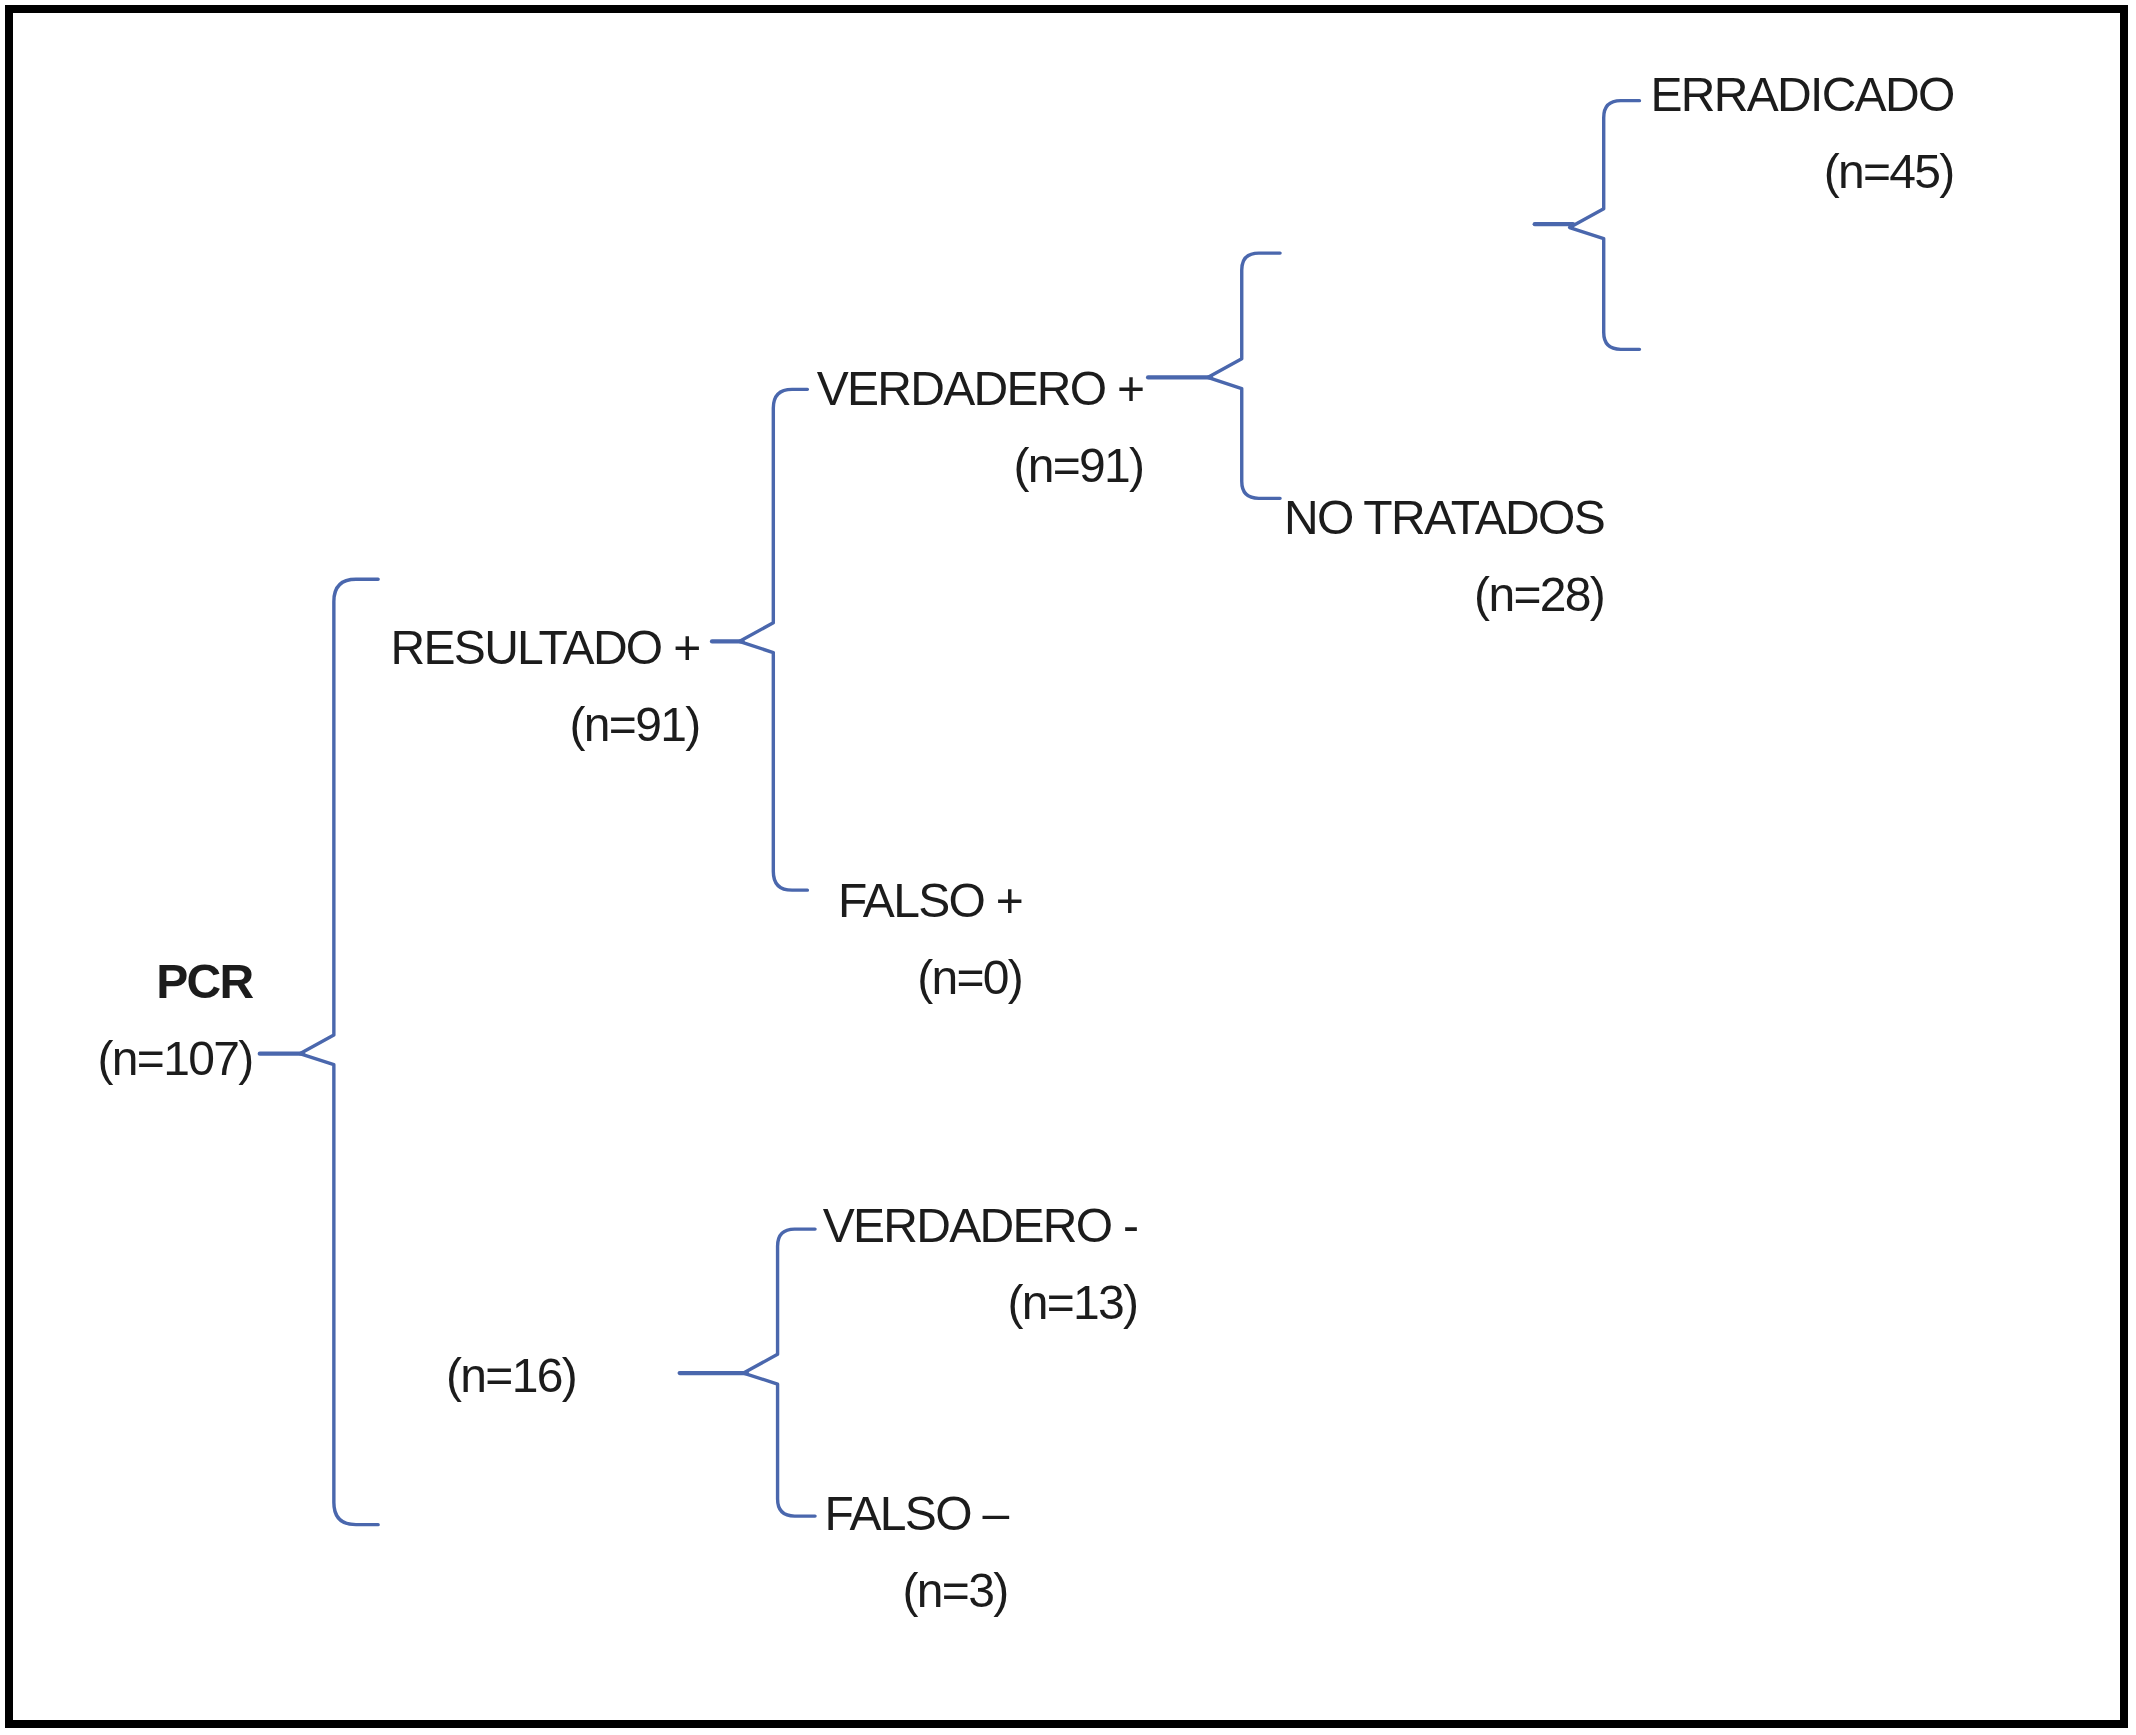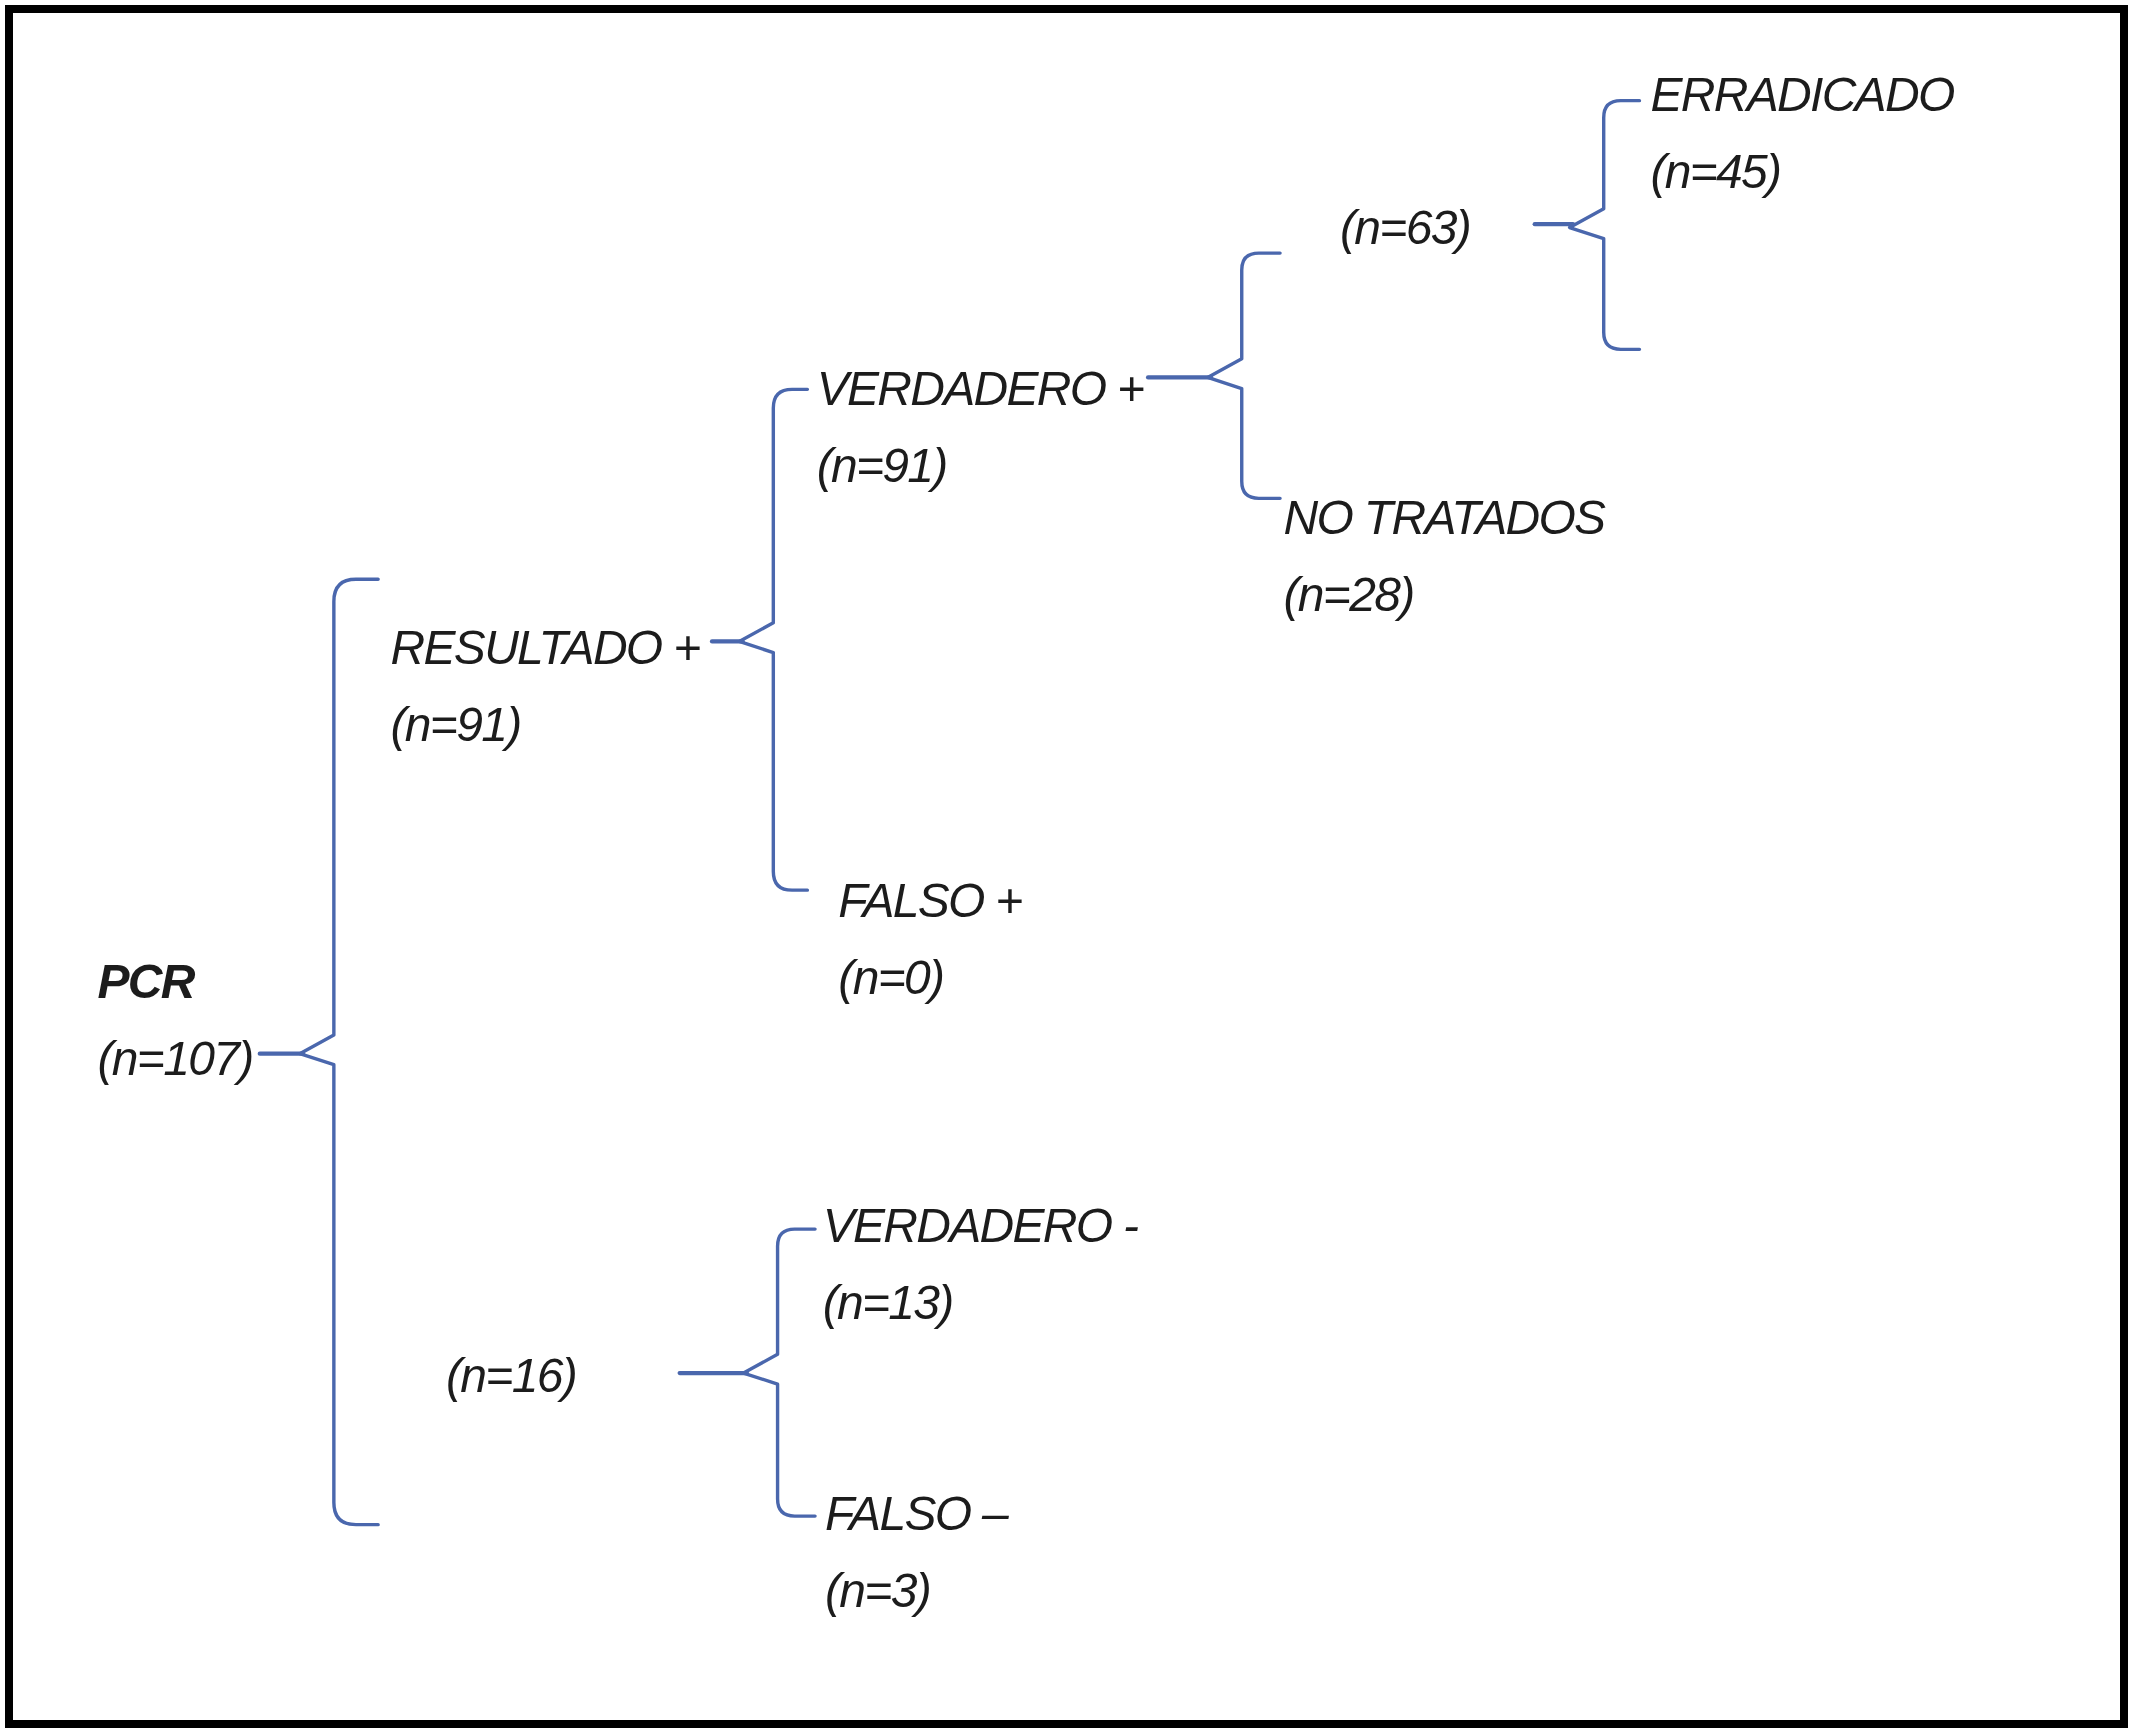--- a/index.html
+++ b/index.html
@@ -12,27 +12,26 @@
     overflow: hidden;
   }
   #frame {
     position: absolute;
     left: 5.1px; top: 5.1px; right: 7.7px; bottom: 7.7px;
     border: 8.5px solid var(--border, #000000);
   }
   .node {
     position: absolute;
     transform: translateX(-50%);
-    text-align: left;
+    text-align: right;
     white-space: nowrap;
     color: var(--text, #1c1c1c);
     font-size: 48px;
     letter-spacing: -1.7px;
     line-height: 77px;
-    font-style: italic;
   }
   .node .bold { font-weight: bold; }
   #wires { position: absolute; left: 0; top: 0; }
   .brace, .connector { fill: none; stroke-linecap: round; stroke-linejoin: round; }
   .brace { stroke-width: 4; }
   .connector { stroke-width: 5; }
 </style>
 </head>
 <body>
 
@@ -69,21 +68,20 @@
     <div>VERDADERO +</div>
     <div>(n=91)</div>
   </div>
 
   <div class="node" style="left:930px; top:862px;">
     <div>FALSO +</div>
     <div>(n=0)</div>
   </div>
 
   <div class="node" style="left:1405px; top:189px;">
-    <div>(n=63)</div>
   </div>
 
   <div class="node" style="left:1444px; top:479px;">
     <div>NO TRATADOS</div>
     <div>(n=28)</div>
   </div>
 
   <div class="node" style="left:1802px; top:56px;">
     <div>ERRADICADO</div>
     <div>(n=45)</div>

